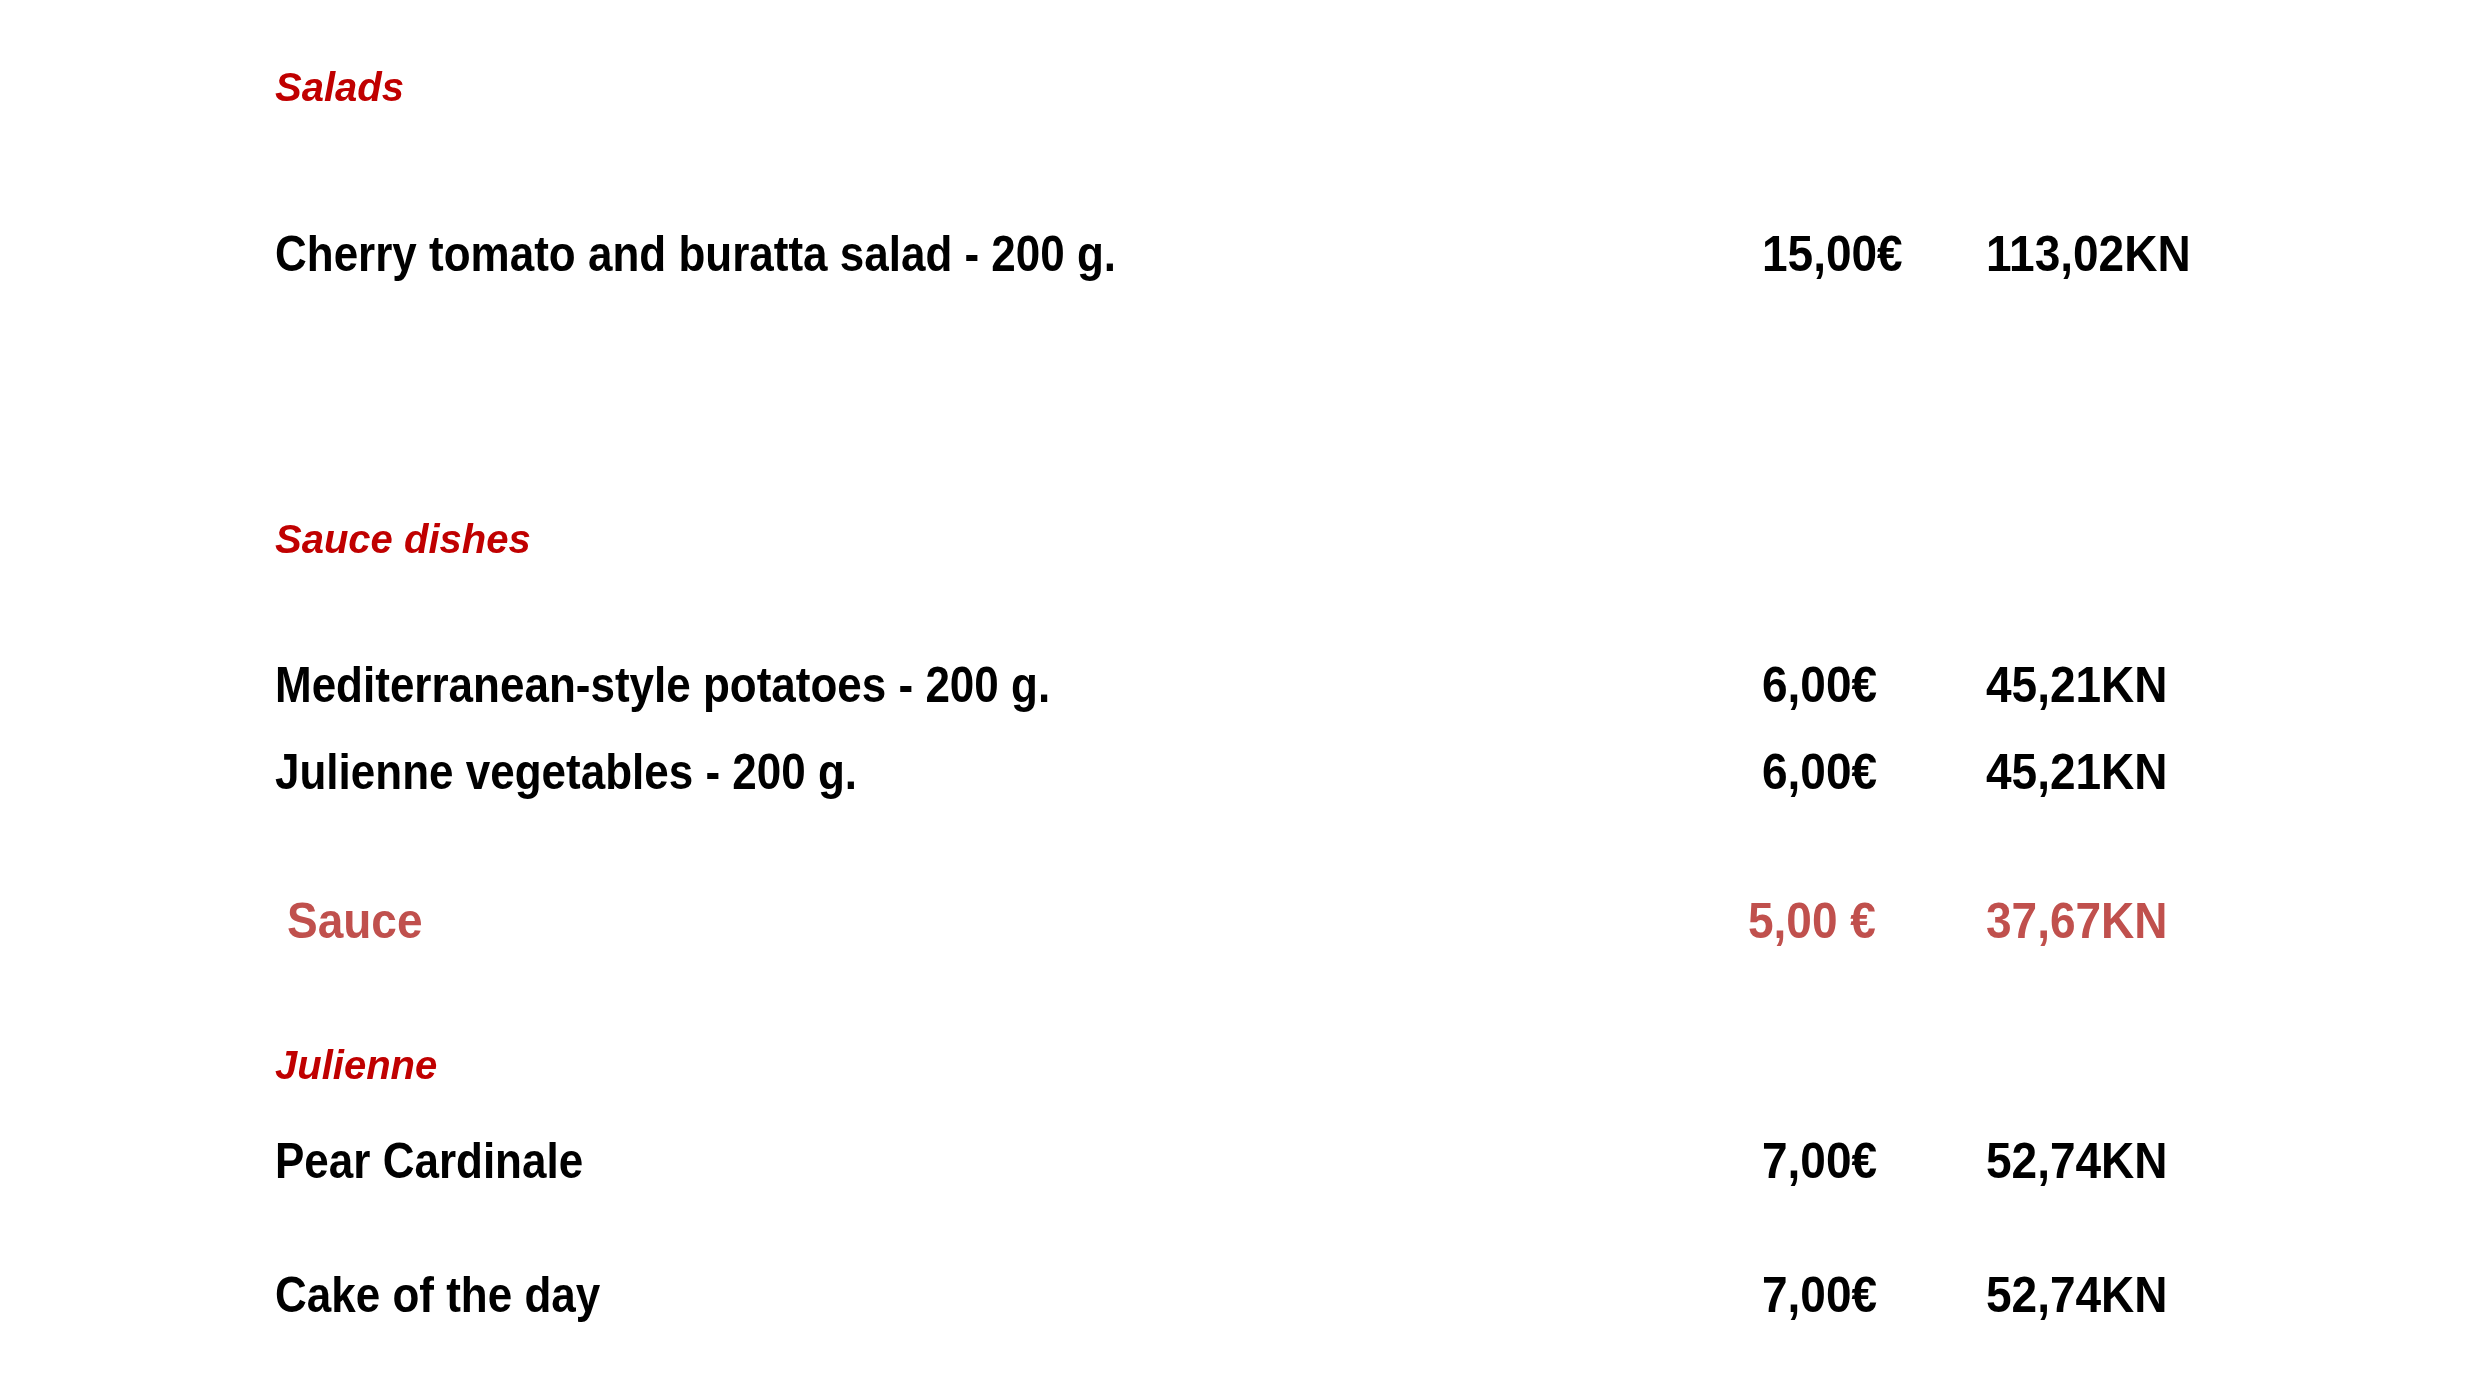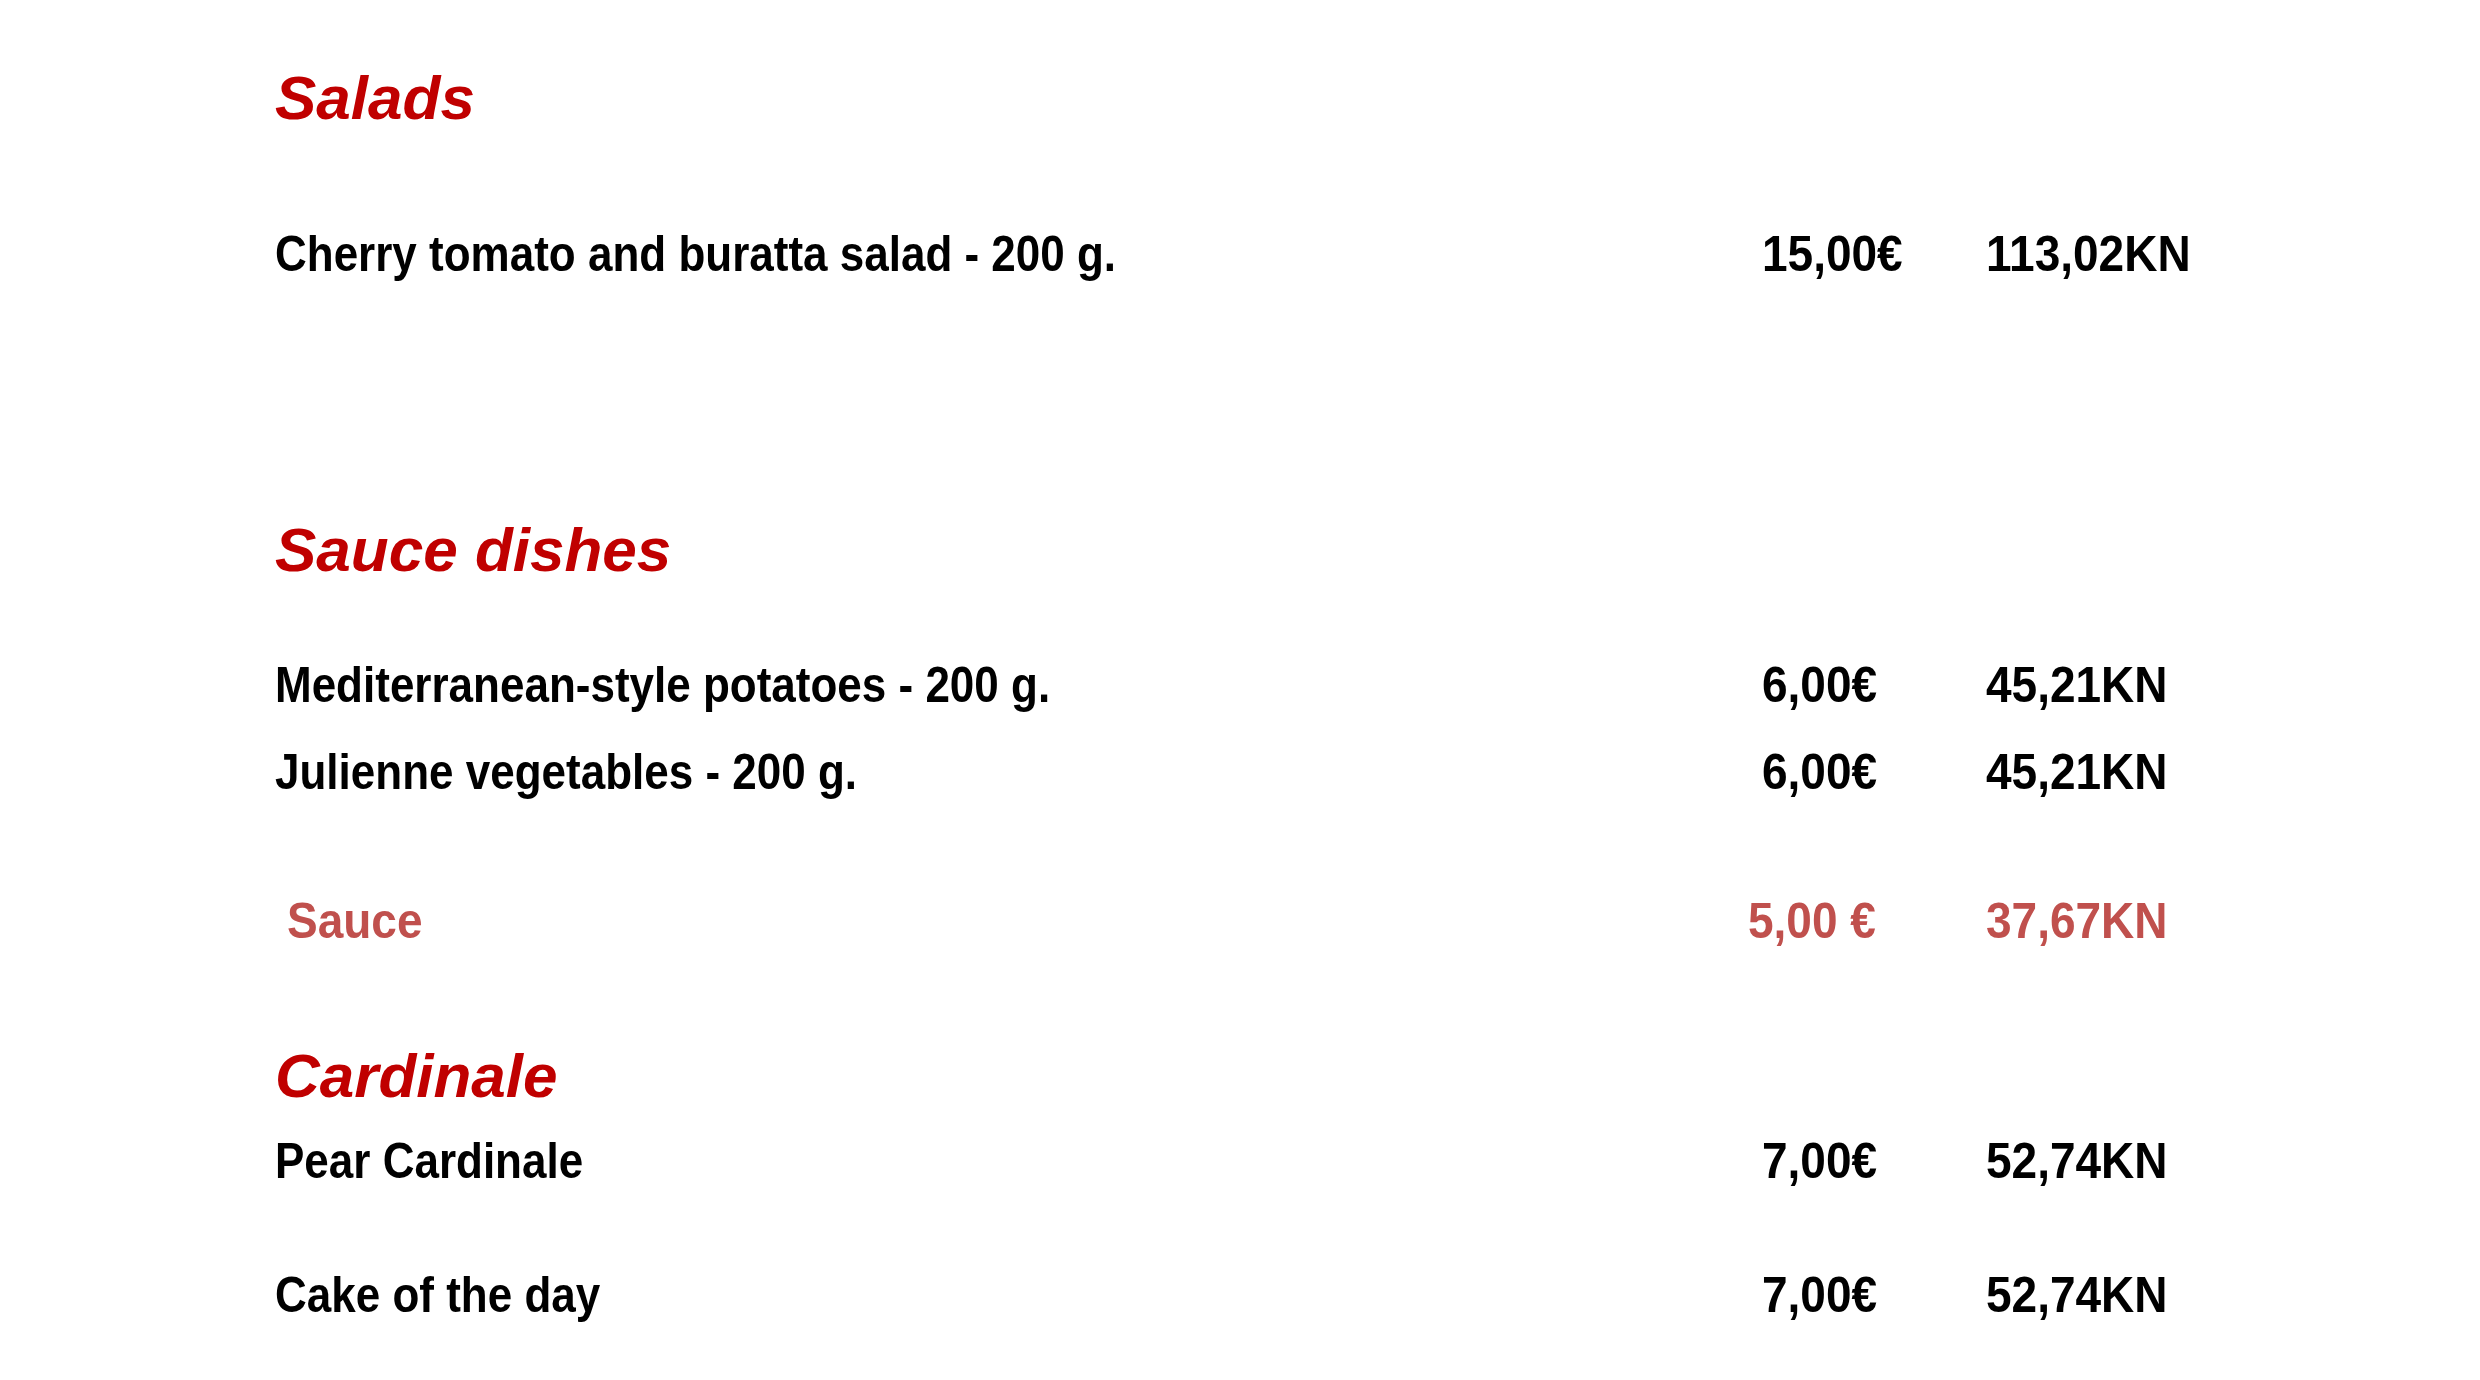--- a/index.html
+++ b/index.html
@@ -19,21 +19,21 @@
   .row {
     position: absolute;
     left: 0;
     width: 2480px;
     height: 72px;
   }
   .heading-text {
     position: absolute;
     left: 275px;
     top: 0;
-    font-size: 62px;
+    font-size: 40px;
     line-height: 1;
     font-style: italic;
     font-weight: bold;
     color: #C00000;
     white-space: nowrap;
   }
   .item-name {
     position: absolute;
     left: 275px;
     top: 0;
@@ -110,21 +110,21 @@
     <span class="price-kn">45,21KN</span>
   </div>
 
   <div class="row sauce-row" style="top:896px">
     <span class="item-name">Sauce</span>
     <span class="price-eur">5,00 €</span>
     <span class="price-kn">37,67KN</span>
   </div>
 
   <div class="row" style="top:1045px">
-    <span class="heading-text">Cardinale</span>
+    <span class="heading-text">Julienne</span>
   </div>
 
   <div class="row" style="top:1136px">
     <span class="item-name">Pear Cardinale</span>
     <span class="price-eur">7,00€</span>
     <span class="price-kn">52,74KN</span>
   </div>
 
   <div class="row" style="top:1270px">
     <span class="item-name">Cake of the day</span>

